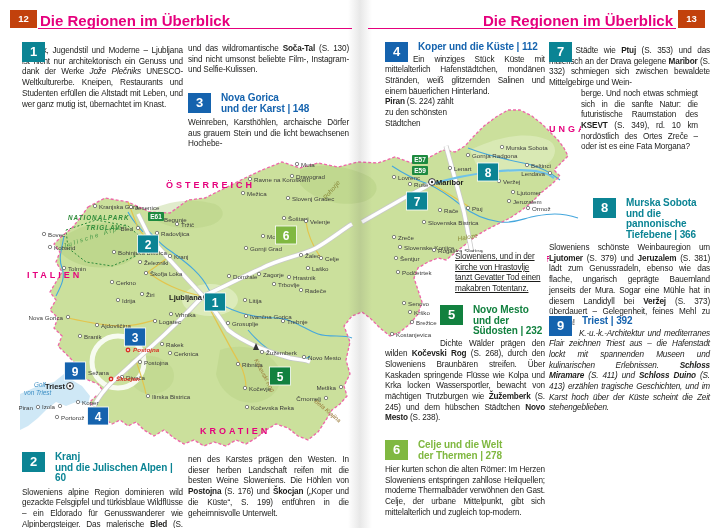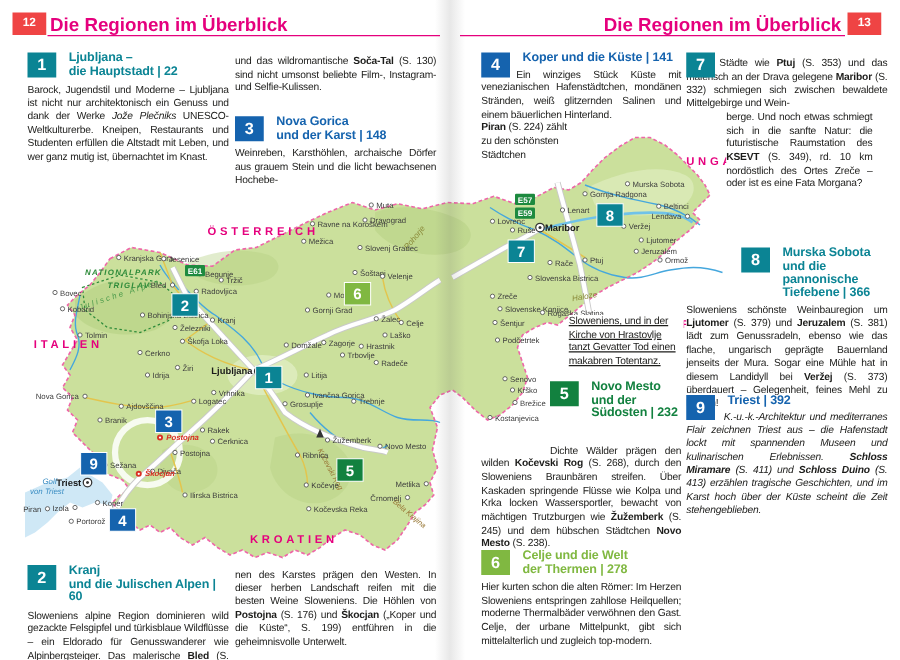--- a/index.html
+++ b/index.html
@@ -1,19 +1,19 @@
 <!DOCTYPE html>
 <html lang="de"><head>
 <meta charset="utf-8">
 <style>
   html,body{margin:0;padding:0;}
   body{width:720px;height:528px;background:#fff;position:relative;overflow:hidden;
        font-family:"Liberation Sans",sans-serif;color:#1d1d1b;}
   
-  .pagenum{position:absolute;top:10px;width:27px;height:18px;background:#ef4444;color:#fff;
+  .pagenum{position:absolute;top:10px;width:27px;height:18px;background:#c2410c;color:#fff;
            font-size:9.5px;font-weight:bold;text-align:center;line-height:18px;z-index:5;}
   .hdr-title{position:absolute;top:12px;font-size:15px;font-weight:bold;color:#e5007d;z-index:5;}
   .hdr-line{position:absolute;top:28px;height:1px;background:#e5007d;z-index:5;}
   
   .sec{position:absolute;z-index:2;}
   .badge{position:absolute;left:0;top:0;width:23px;height:20px;color:#fff;font-weight:bold;
          font-size:13px;text-align:center;line-height:20px;background:#0b8494;}
   .badge.blue{background:#1563ae}.badge.green{background:#12813f}.badge.lgreen{background:#80b841}
   .head{margin-left:33px;font-size:10px;font-weight:bold;line-height:10.5px;white-space:pre-line;
         letter-spacing:-0.1px;min-height:21px;color:#0b8494;background:#fff;}
@@ -317,21 +317,20 @@
 
 <div class="pagenum" style="left:10px;">12</div>
 <div class="hdr-title" style="left:40px;">Die Regionen im Überblick</div>
 <div class="hdr-line" style="left:38px;width:314px;"></div>
 <div class="hdr-line" style="left:368px;width:308px;"></div>
 <div class="hdr-title" style="right:47px;">Die Regionen im Überblick</div>
 <div class="pagenum" style="left:678px;">13</div>
 
 <div class="sec" style="left:22px;top:42px;width:161px;">
   <div class="badge">1</div>
-  <div class="head">Ljubljana –<br>die Hauptstadt | 22</div>
   <div class="body">Barock, Jugendstil und Moderne – Ljubljana ist nicht nur architektonisch ein Genuss und dank der Werke <i>Jože Plečniks</i> UNESCO-Weltkulturerbe. Kneipen, Restaurants und Studenten erfüllen die Altstadt mit Leben, und wer ganz mutig ist, übernachtet im Knast.</div>
 </div>
 
 <div class="sec" style="left:188px;top:44px;width:161px;">
   <div class="body nm">und das wildromantische <b>Soča-Tal</b> (S. 130) sind nicht umsonst beliebte Film-, Instagram- und Selfie-Kulissen.</div>
 </div>
 
 <div class="sec" style="left:188px;top:93px;width:161px;">
   <div class="badge blue">3</div>
   <div class="head blue">Nova Gorica<br>und der Karst | 148</div>
@@ -343,33 +342,33 @@
   <div class="head">Kranj<br>und die Julischen Alpen | 60</div>
   <div class="body">Sloweniens alpine Region dominieren wild gezackte Felsgipfel und türkisblaue Wildflüsse – ein Eldorado für Genusswanderer wie Alpinbergsteiger. Das malerische <b>Bled</b> (S. 104) mit seinem Bilderbuchsee</div>
 </div>
 
 <div class="sec" style="left:188px;top:455px;width:161px;">
   <div class="body nm">nen des Karstes prägen den Westen. In dieser herben Landschaft reifen mit die besten Weine Sloweniens. Die Höhlen von <b>Postojna</b> (S. 176) und <b>Škocjan</b> („Koper und die Küste“, S. 199) entführen in die geheimnisvolle Unterwelt.</div>
 </div>
 
 <div class="sec" style="left:385px;top:42px;width:160px;">
   <div class="badge blue">4</div>
-  <div class="head blue" style="min-height:10px;">Koper und die Küste | 141</div>
-  <div class="body nm" style="margin-top:2px;text-indent:28px;">Ein winziges Stück Küste mit venezianischen Hafenstädtchen, mondänen Stränden, weiß glitzernden Salinen und einem bäuerlichen Hinterland.</div>
+  <div class="head blue" style="min-height:10px;">Koper und die Küste | 112</div>
+  <div class="body nm" style="margin-top:2px;text-indent:28px;">Ein winziges Stück Küste mit mittelalterlich Hafenstädtchen, mondänen Stränden, weiß glitzernden Salinen und einem bäuerlichen Hinterland.</div>
   <div class="body nm" style="width:78px;text-align:left;"><b>Piran</b> (S. 224) zählt zu den schönsten Städtchen</div>
 </div>
 
 <div class="sec" style="left:455px;top:252px;width:92px;">
   <div class="body nm" style="text-align:left;text-decoration:underline;">Sloweniens, und in der Kirche von Hrastovlje tanzt Gevatter Tod einen makabren Totentanz.</div>
 </div>
 
 <div class="sec" style="left:385px;top:305px;width:160px;">
   <div class="badge green" style="left:55px;">5</div>
   <div class="head green" style="margin-left:88px;width:72px;">Novo Mesto<br>und der<br>Südosten | 232</div>
-  <div class="body nm" style="margin-top:19px;text-indent:55px;">Dichte Wälder prägen den wilden <b>Kočevski Rog</b> (S. 268), durch den Sloweniens Braunbären streifen. Über Kaskaden springende Flüsse wie Kolpa und Krka locken Wassersportler, bewacht von mächtigen Trutzburgen wie <b>Žužemberk</b> (S. 245) und dem hübschen Städtchen <b>Novo Mesto</b> (S. 238).</div>
+  <div class="body nm" style="margin-top:2px;text-indent:55px;">Dichte Wälder prägen den wilden <b>Kočevski Rog</b> (S. 268), durch den Sloweniens Braunbären streifen. Über Kaskaden springende Flüsse wie Kolpa und Krka locken Wassersportler, bewacht von mächtigen Trutzburgen wie <b>Žužemberk</b> (S. 245) und dem hübschen Städtchen <b>Novo Mesto</b> (S. 238).</div>
 </div>
 
 <div class="sec" style="left:385px;top:440px;width:160px;">
   <div class="badge lgreen">6</div>
   <div class="head lgreen">Celje und die Welt<br>der Thermen | 278</div>
   <div class="body">Hier kurten schon die alten Römer: Im Herzen Sloweniens entspringen zahllose Heilquellen; moderne Thermalbäder verwöhnen den Gast. Celje, der urbane Mittelpunkt, gibt sich mittelalterlich und zugleich top-modern.</div>
 </div>
 
 <div class="sec" style="left:549px;top:42px;width:161px;">
   <div class="badge">7</div>

